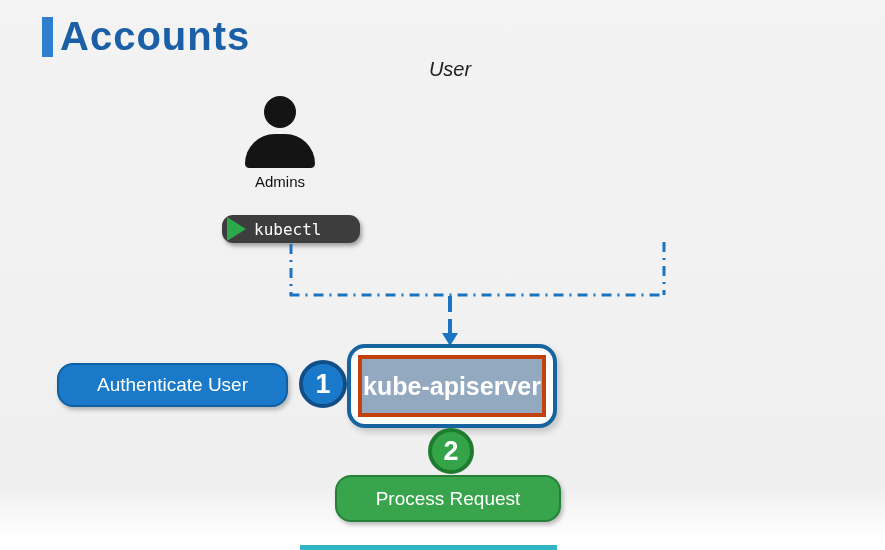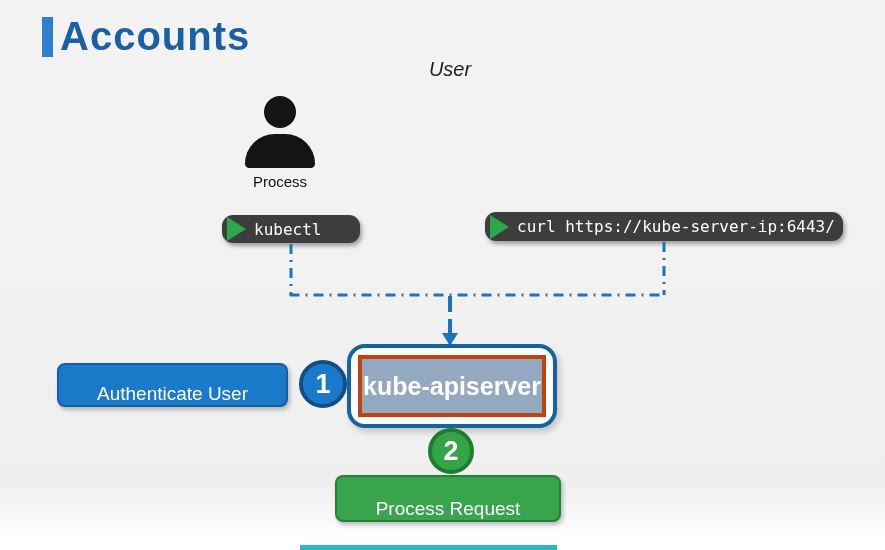--- a/index.html
+++ b/index.html
@@ -35,22 +35,22 @@
     border-radius:11px;
   }
   .chip-kubectl{left:222px;top:215px;width:138px;height:28px;}
   .chip-curl{left:485px;top:212px;width:358px;height:29px;}
   .run-tri{width:0;height:0;border-top:12px solid transparent;border-bottom:12px solid transparent;border-left:19px solid #2ba84a;}
   .chip-text{margin-left:8px;font-family:"DejaVu Sans Mono",monospace;font-size:16px;color:#fff;white-space:nowrap;}
   
   .wires{position:absolute;left:0;top:0;pointer-events:none;}
   
   .btn{
-    position:absolute;box-sizing:border-box;display:flex;align-items:flex-end;justify-content:center;
-    border-radius:8px;color:#fff;font-size:19px;
+    position:absolute;box-sizing:border-box;display:flex;align-items:center;justify-content:center;
+    border-radius:16px;color:#fff;font-size:19px;
     box-shadow:2px 3px 4px rgba(0,0,0,0.25);
   }
   .btn-auth{left:57px;top:363px;width:231px;height:44px;background:#1a7ac9;border:2px solid #0e5fa4;}
   .btn-process{left:335px;top:475px;width:226px;height:47px;background:#38a44b;border:2px solid #27803a;}
   
   .step-circle{
     position:absolute;box-sizing:border-box;border-radius:50%;
     display:flex;align-items:center;justify-content:center;
     color:#fff;font-size:27px;font-weight:bold;
   }
@@ -81,33 +81,29 @@
     <span class="title-text">Accounts</span>
   </div>
 
   <div class="user-label">User</div>
 
   <div class="actor actor-admins">
     <div>
       <div class="person-head black-fill"></div>
       <div class="person-torso black-fill"></div>
     </div>
-    <div class="actor-label">Process</div>
+    <div class="actor-label">Admins</div>
   </div>
 
 
   <div class="chip chip-kubectl">
     <span class="run-tri"></span>
     <span class="chip-text">kubectl</span>
   </div>
 
-  <div class="chip chip-curl">
-    <span class="run-tri"></span>
-    <span class="chip-text">curl https://kube-server-ip:6443/</span>
-  </div>
 
   <svg class="wires" width="885" height="550" viewBox="0 0 885 550">
     <path d="M291 244 V295" fill="none" stroke="#1a74c2" stroke-width="3" stroke-dasharray="10 6 2 6"></path>
     <path d="M289.5 295 H665.5" fill="none" stroke="#1a74c2" stroke-width="3" stroke-dasharray="10 6 2 6"></path>
     <path d="M664 242 V295" fill="none" stroke="#1a74c2" stroke-width="3" stroke-dasharray="10 6 2 6"></path>
     <path d="M450 296 V333" fill="none" stroke="#1a74c2" stroke-width="4" stroke-dasharray="16 7"></path>
     <polygon points="442,333 458,333 450,346" fill="#1a74c2"></polygon>
   </svg>
 
   <div class="btn btn-auth">

